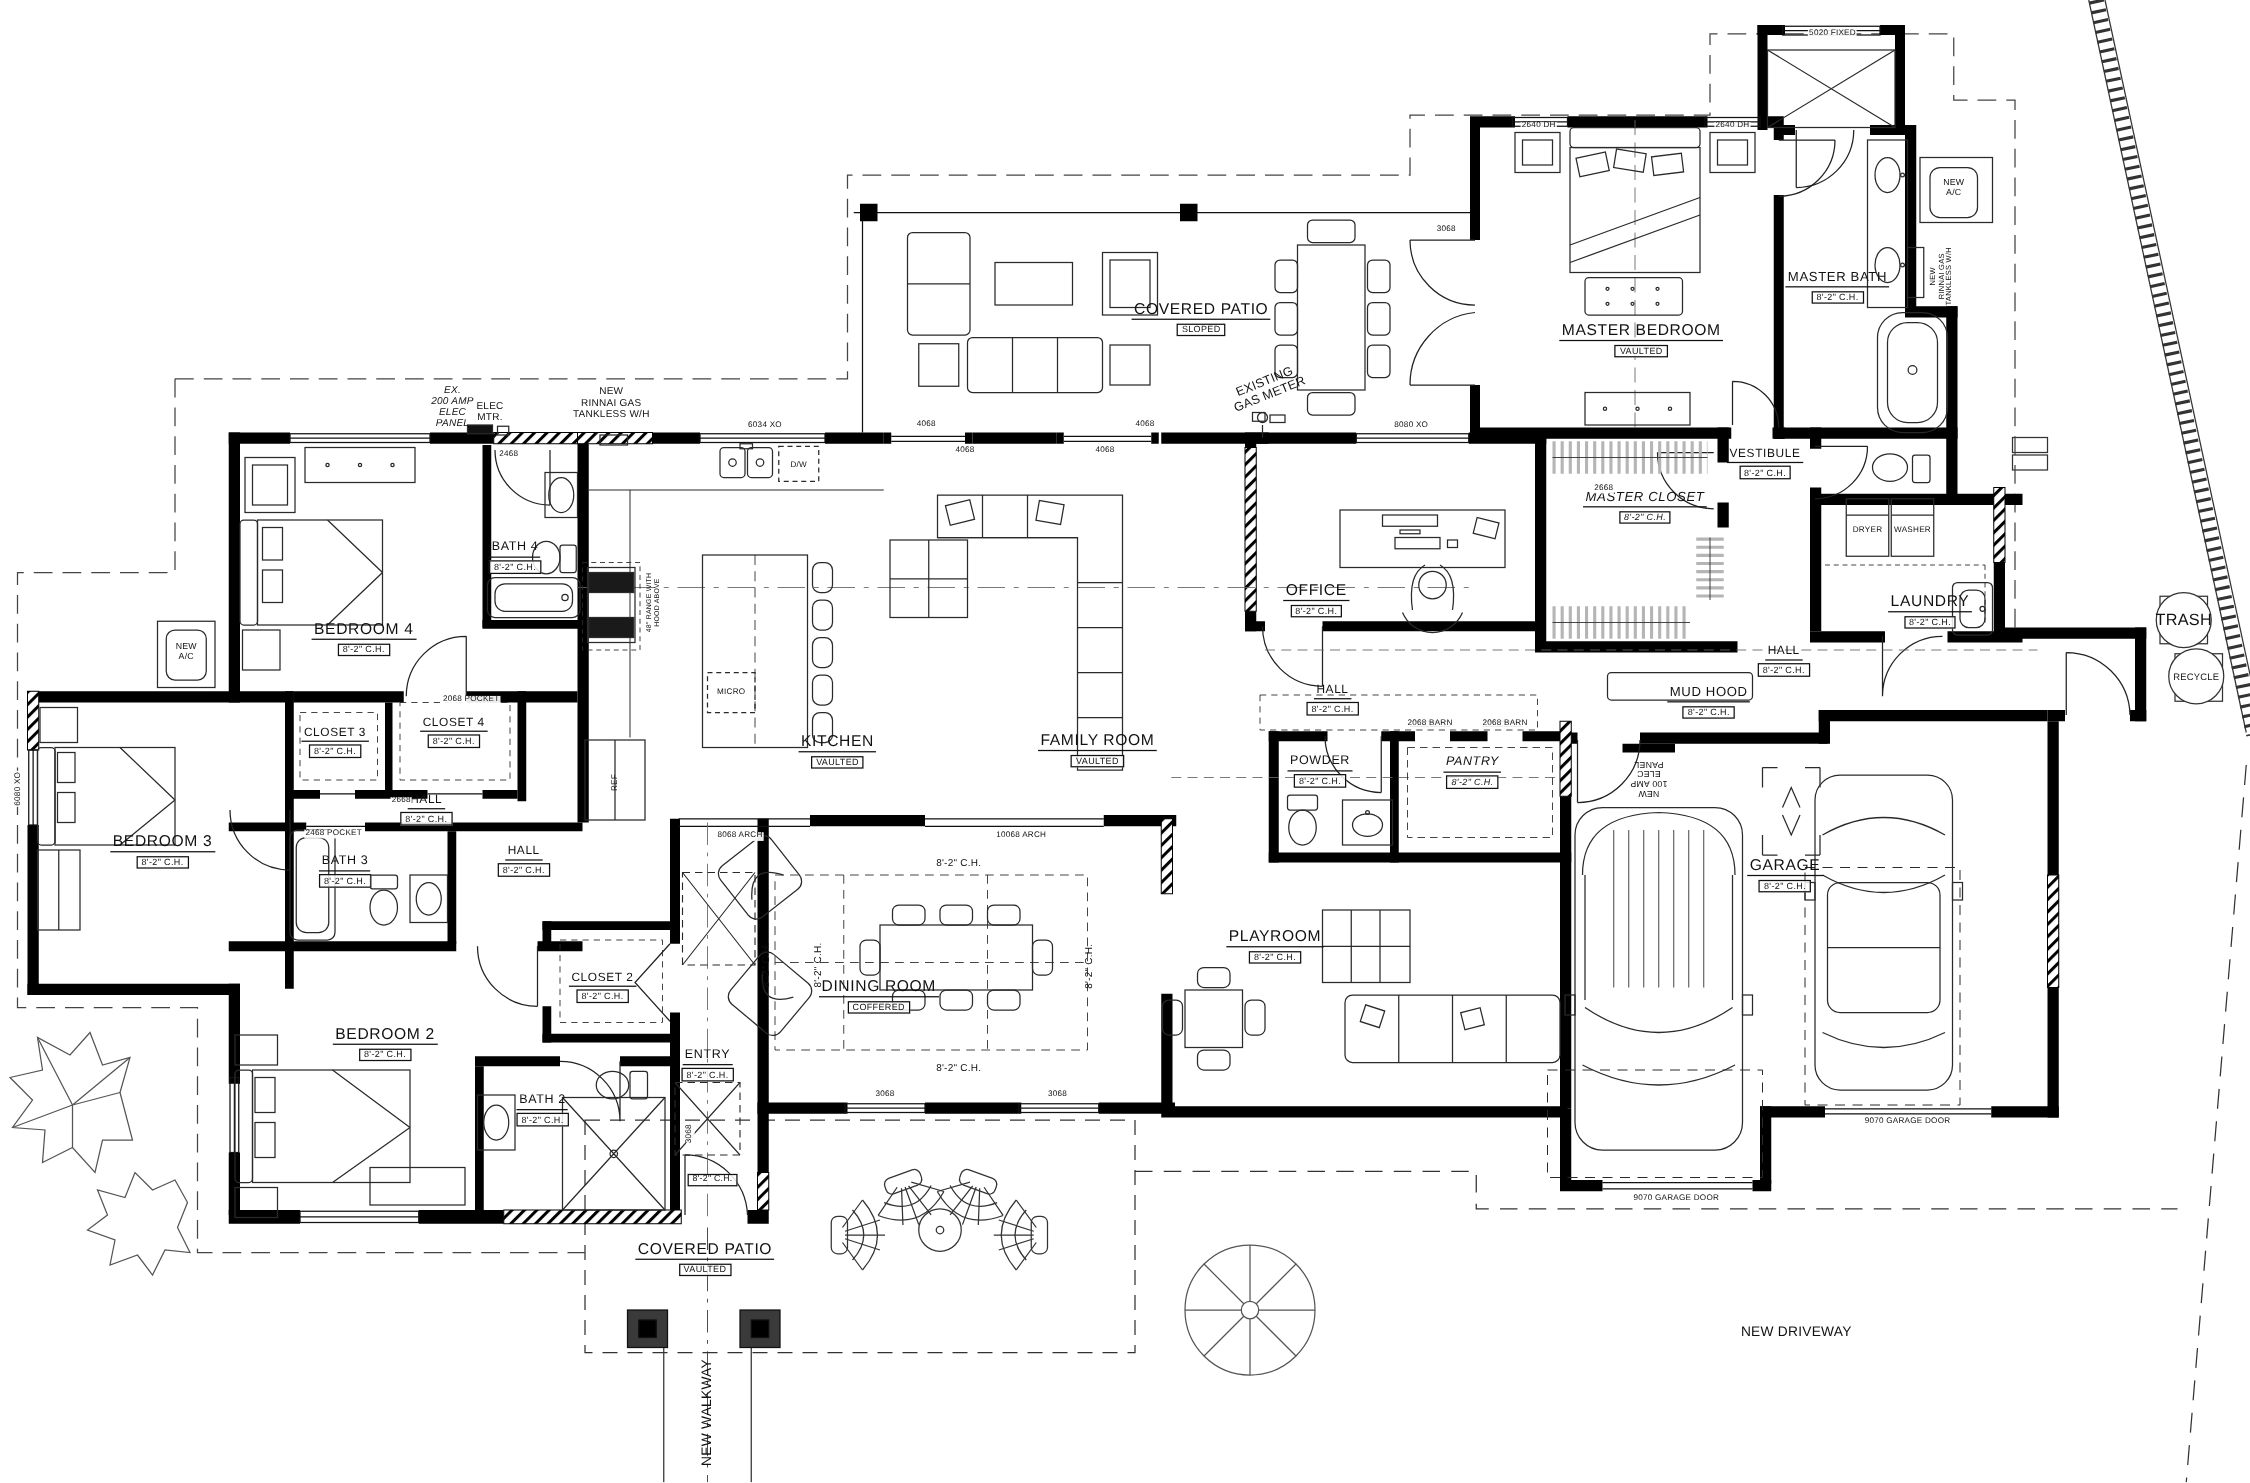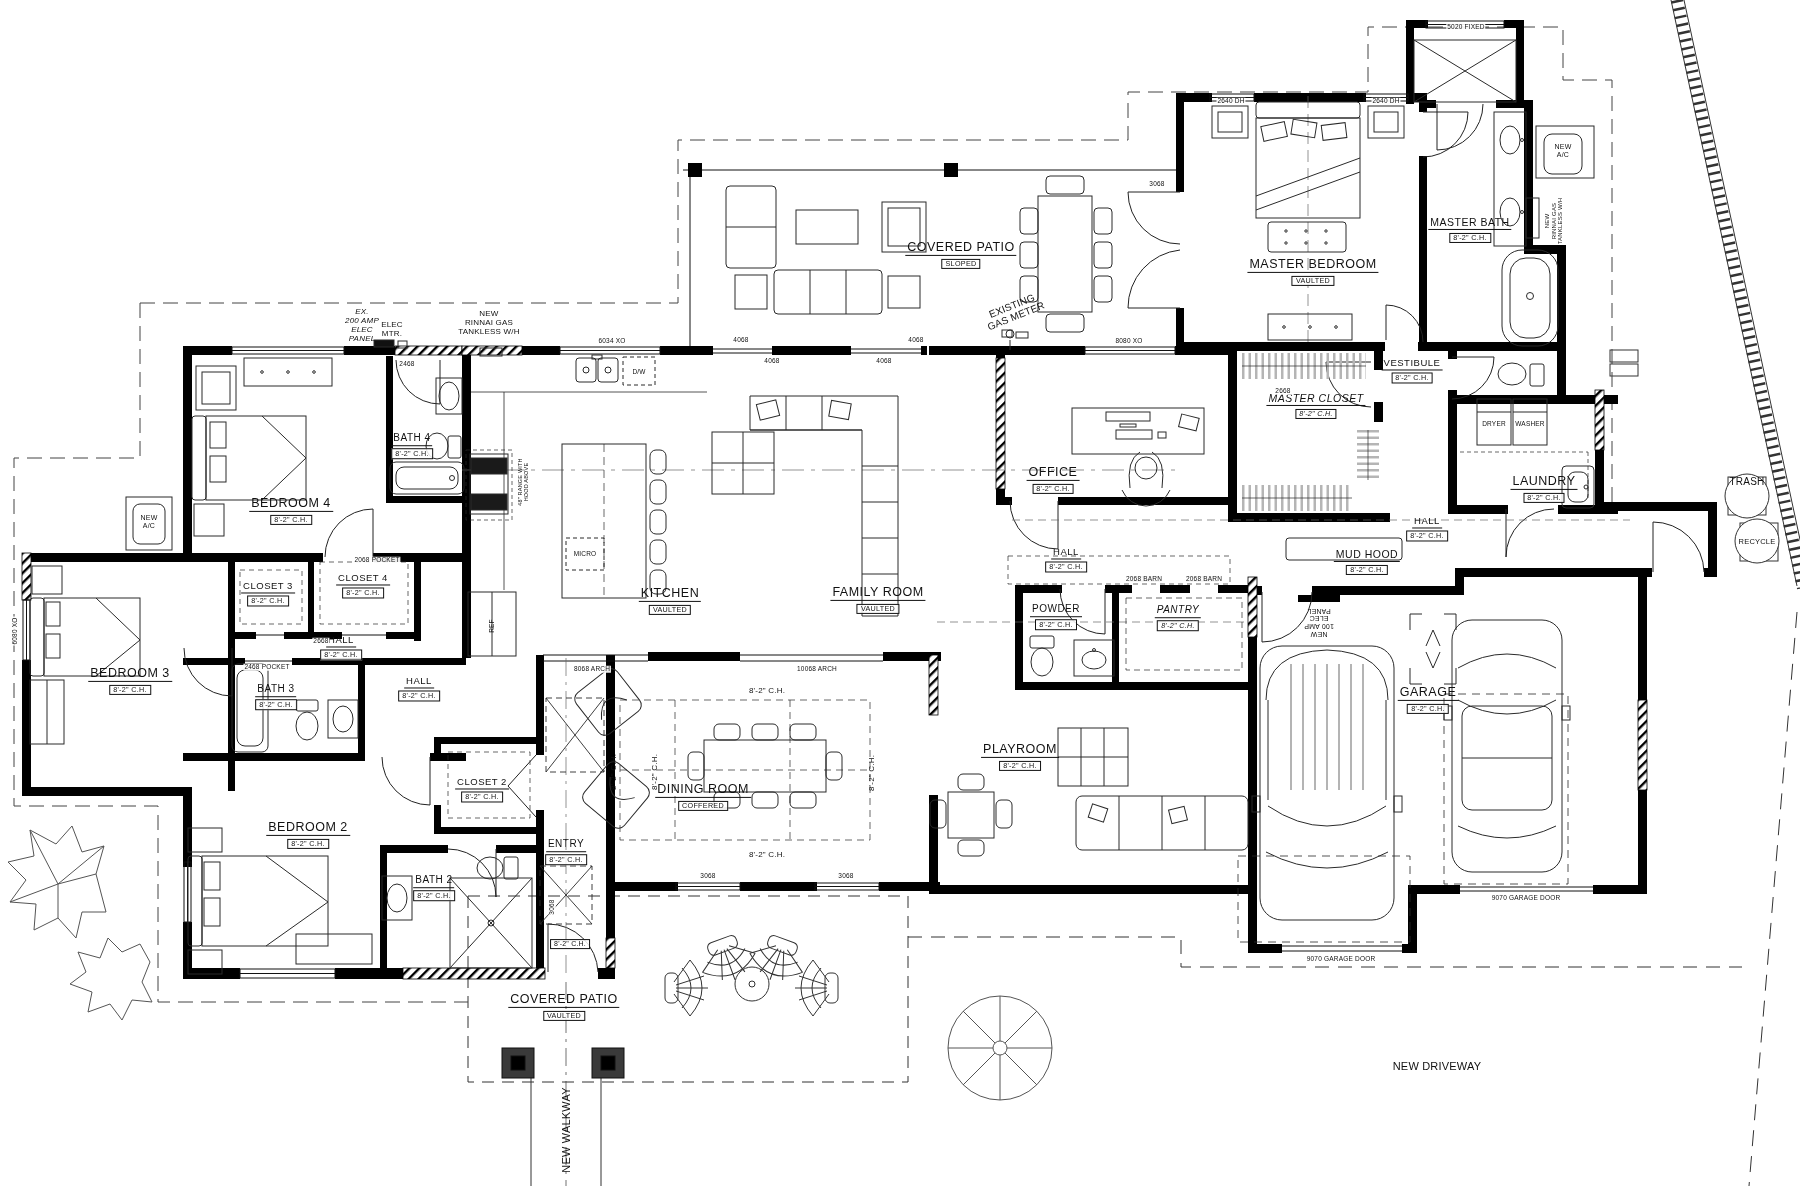--- a/index.html
+++ b/index.html
@@ -742,21 +742,21 @@
 A/C</div>
       <div class="note" style="left: 1563px; top: 151px; transform: translate(-50%, -50%) rotate(0deg); font-size: 7px;">NEW
 A/C</div>
       <div class="note" style="left: 1554px; top: 221px; transform: translate(-50%, -50%) rotate(-90deg); font-size: 6px;">NEW
 RINNAI GAS
 TANKLESS W/H</div>
       <div class="note" style="left: 1319px; top: 622px; transform: translate(-50%, -50%) rotate(180deg); font-size: 7px;">NEW
 100 AMP
 ELEC
 PANEL</div>
-      <div class="note" style="left: 1747px; top: 482px; transform: translate(-50%, -50%) rotate(0deg); font-size: 10px; text-align: right;">TRASH</div>
+      <div class="note" style="left: 1747px; top: 496px; transform: translate(-50%, -50%) rotate(0deg); font-size: 13px; text-align: right;">TRASH</div>
       <div class="note" style="left: 1757px; top: 542px; transform: translate(-50%, -50%) rotate(0deg); font-size: 7.5px;">RECYCLE</div>
       <div class="note" style="left: 1494px; top: 424px; transform: translate(-50%, -50%) rotate(0deg); font-size: 6.5px;">DRYER</div>
       <div class="note" style="left: 1530px; top: 424px; transform: translate(-50%, -50%) rotate(0deg); font-size: 6.5px;">WASHER</div>
       <div class="note" style="left: 639px; top: 372px; transform: translate(-50%, -50%) rotate(0deg); font-size: 6.5px;">D/W</div>
       <div class="note" style="left: 585px; top: 554px; transform: translate(-50%, -50%) rotate(0deg); font-size: 6.5px;">MICRO</div>
       <div class="note" style="left: 492px; top: 626px; transform: translate(-50%, -50%) rotate(-90deg); font-size: 6.5px;">REF</div>
       <div class="note" style="left: 523px; top: 482px; transform: translate(-50%, -50%) rotate(-90deg); font-size: 5.5px;">48" RANGE WITH
 HOOD ABOVE</div>
       <div class="note" style="left: 767px; top: 691px; transform: translate(-50%, -50%) rotate(0deg); font-size: 8px;">8'-2" C.H.</div>
       <div class="note" style="left: 614px; top: 772px; transform: translate(-50%, -50%) rotate(-90deg); font-size: 8px;">8'-2" C.H.</div>

